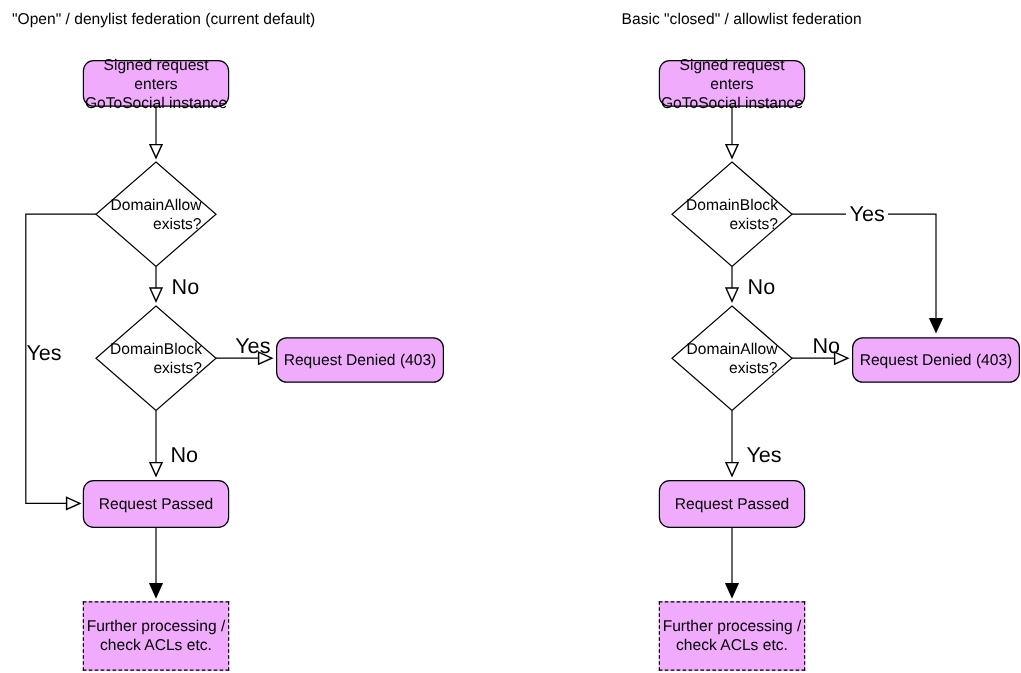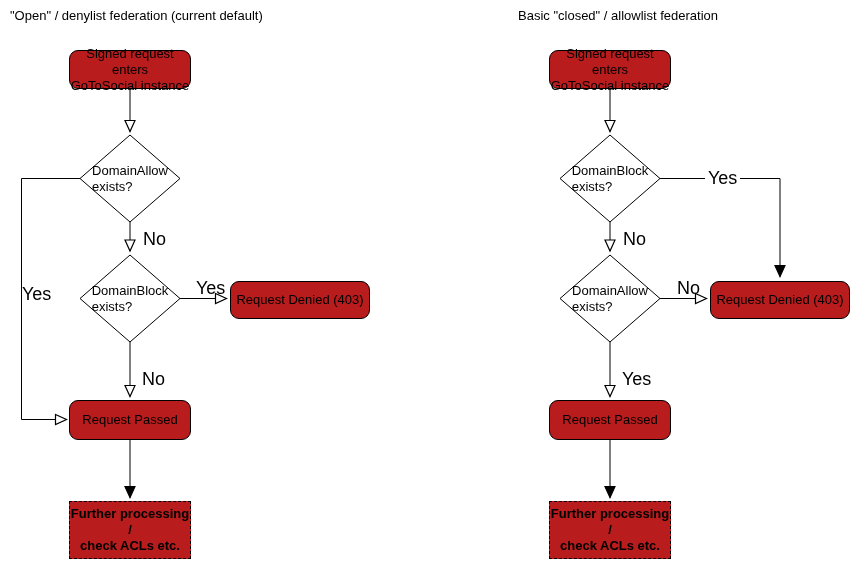--- a/index.html
+++ b/index.html
@@ -15,38 +15,38 @@
   #wires { position: absolute; left: 0; top: 0; width: 851px; height: 561px; }
   .chart-title {
     position: absolute;
     font-size: 13px;
     line-height: 15px;
     white-space: nowrap;
   }
   .node {
     position: absolute;
     box-sizing: border-box;
-    background: #b91c1c;
+    background: #f0abfc;
     border: 1px solid #000000;
     display: flex;
     align-items: center;
     justify-content: center;
     text-align: center;
     font-size: 13px;
     line-height: 16px;
     white-space: pre-line;
   }
   .rounded { border-radius: 9px; }
-  .dashed { border-style: dashed; font-weight: bold; }
+  .dashed { border-style: dashed; }
   .diamond-label {
     position: absolute;
     display: flex;
     align-items: center;
     justify-content: center;
-    text-align: left;
+    text-align: right;
     font-size: 13px;
     line-height: 16px;
     white-space: pre-line;
     background: transparent;
     pointer-events: none;
   }
   .edge-label {
     position: absolute;
     font-size: 18px;
     line-height: 13px;

